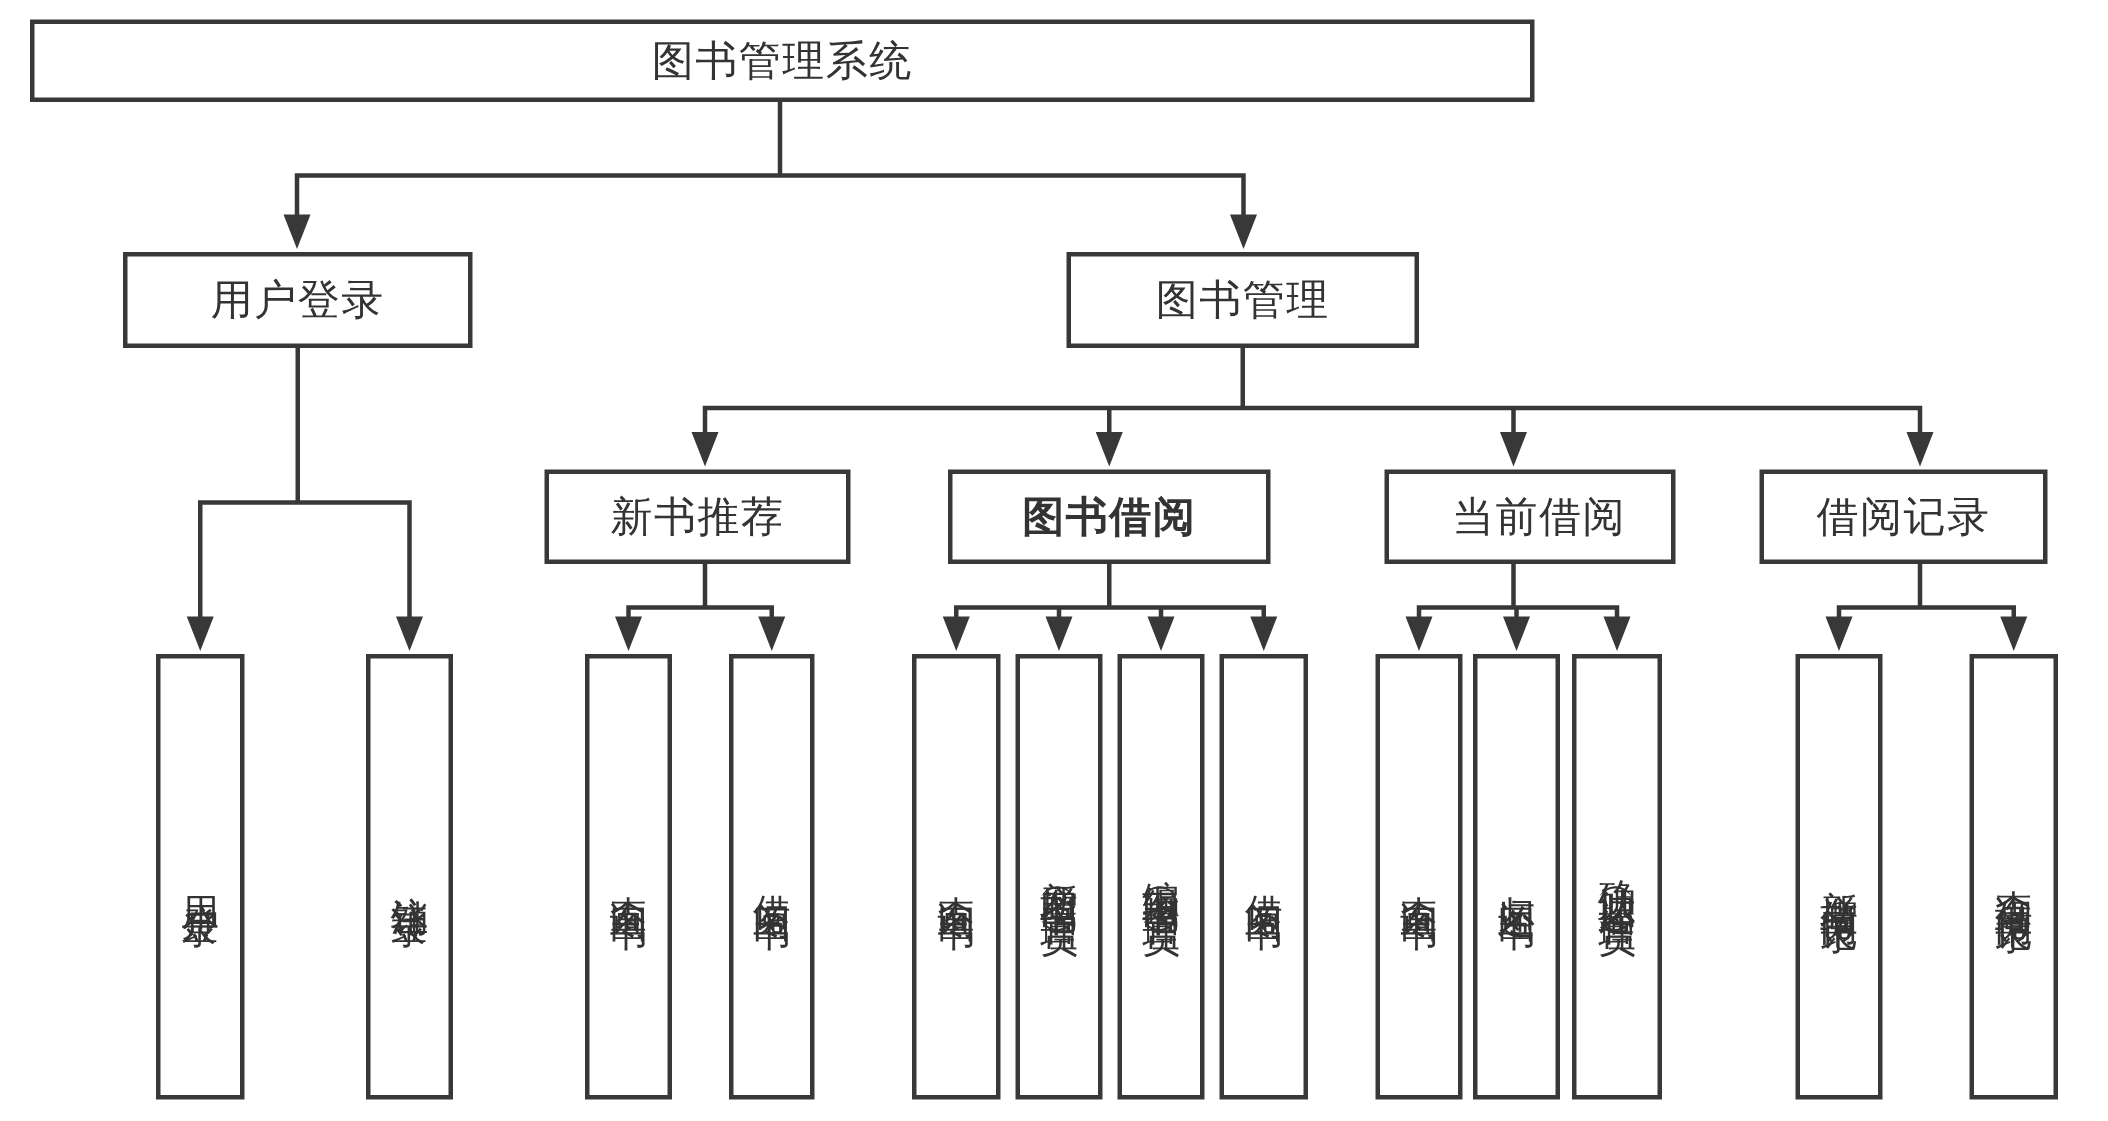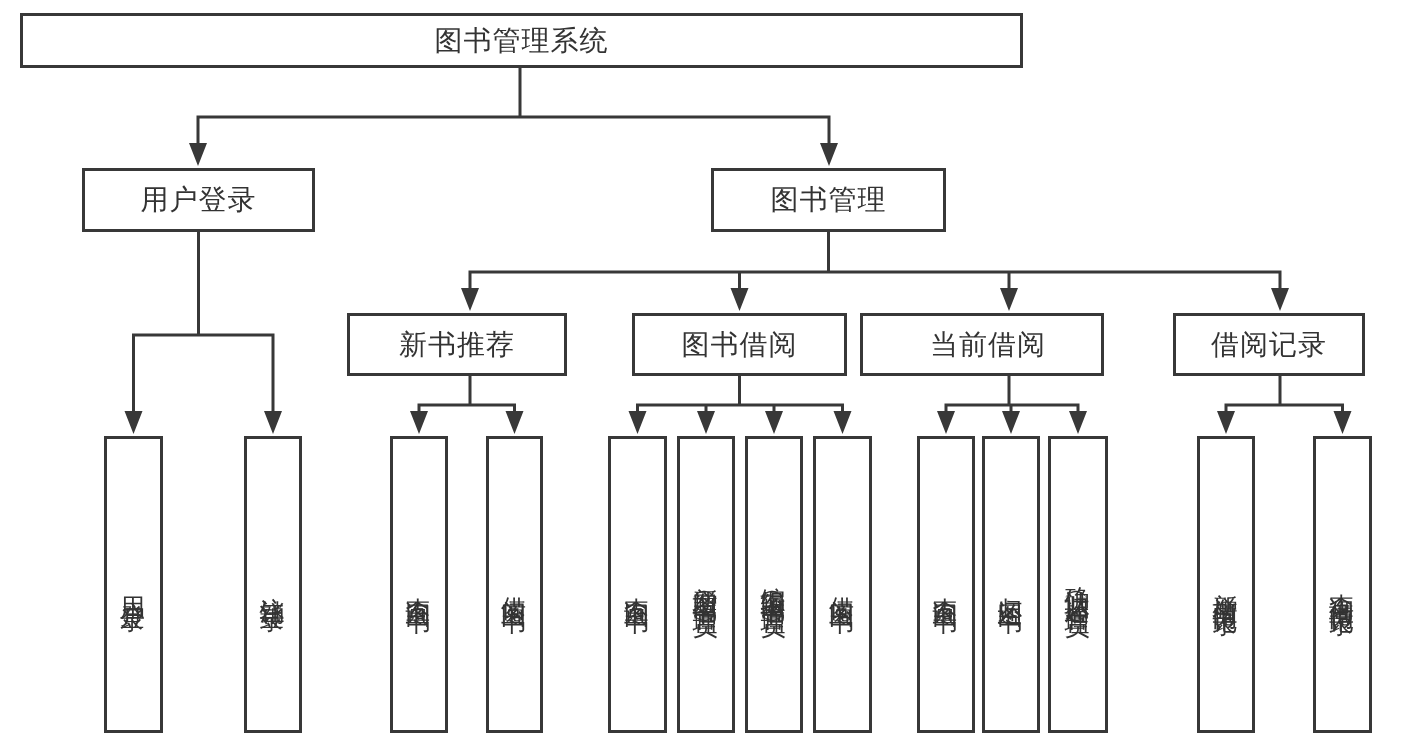--- a/index.html
+++ b/index.html
@@ -40,23 +40,23 @@
     writing-mode: vertical-rl;
     text-orientation: mixed;
     letter-spacing: 4px;
     font-size: 25px;
     white-space: normal;
   }
   
   .n-root { left: 20px;  top: 13px;  width: 1003px; height: 55px; }
   .n-l2a  { left: 82px;  top: 168px; width: 233px;  height: 64px; }
   .n-l2b  { left: 711px; top: 168px; width: 235px;  height: 64px; }
-  .n-l3a  { left: 347px;  top: 313px; width: 220px; height: 63px; }
-  .n-l3b  { left: 632px;  top: 313px; width: 215px; height: 63px; }
-  .n-l3c  { left: 860px;  top: 313px; width: 244px; height: 63px; padding-left: 12px; }
+  .n-l3a  { left: 363px;  top: 313px; width: 204px; height: 63px; }
+  .n-l3b  { left: 632px;  top: 313px; width: 215px; height: 63px; font-weight: bold; }
+  .n-l3c  { left: 923px;  top: 313px; width: 194px; height: 63px; padding-left: 12px; }
   .n-l3d  { left: 1173px; top: 313px; width: 192px; height: 63px; }
   .lf0  { left: 104px;  top: 436px; width: 59px; height: 297px; }
   .lf1  { left: 244px;  top: 436px; width: 58px; height: 297px; }
   .lf2  { left: 390px;  top: 436px; width: 58px; height: 297px; }
   .lf3  { left: 486px;  top: 436px; width: 57px; height: 297px; }
   .lf4  { left: 608px;  top: 436px; width: 59px; height: 297px; }
   .lf5  { left: 677px;  top: 436px; width: 58px; height: 297px; }
   .lf6  { left: 745px;  top: 436px; width: 58px; height: 297px; }
   .lf7  { left: 813px;  top: 436px; width: 59px; height: 297px; }
   .lf8  { left: 917px;  top: 436px; width: 58px; height: 297px; }

